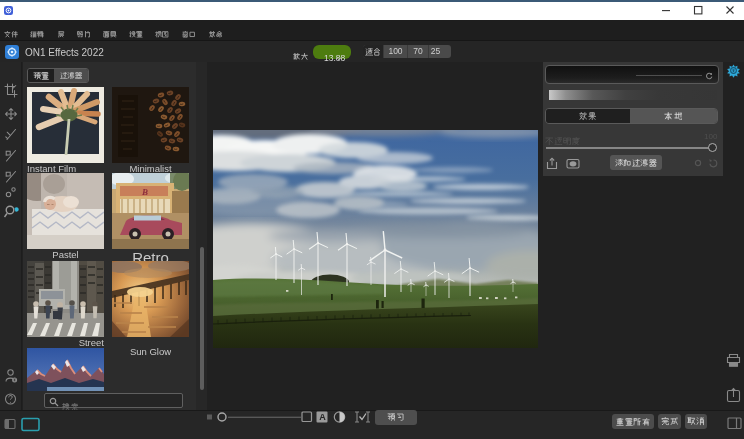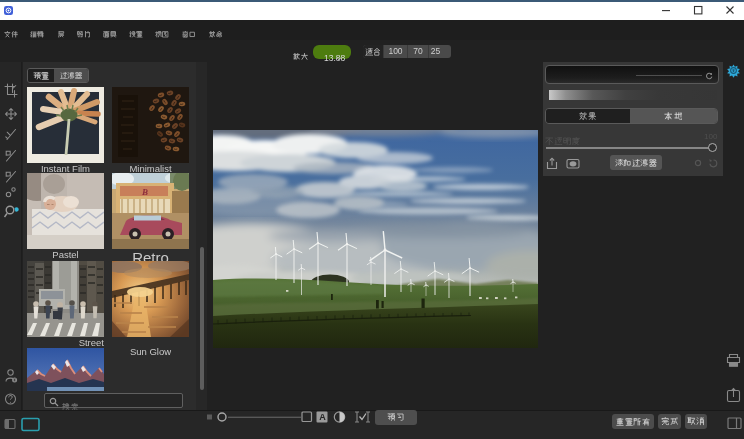--- a/index.html
+++ b/index.html
@@ -513,20 +513,33 @@
           <use href="#g13" fill="none" stroke="#999999" stroke-width="1.35" stroke-linecap="round" stroke-linejoin="round"></use>
         </svg><svg class="cj" style="width:6.8px;height:6.8px;margin-right:0.4px;" viewBox="0 0 10 10">
           <use href="#g14" fill="none" stroke="#999999" stroke-width="1.35" stroke-linecap="round" stroke-linejoin="round"></use>
         </svg></div>
       <div class="abs" style="left:208.5px;top:4.5px"><svg class="cj" style="width:6.8px;height:6.8px;margin-right:0.4px;" viewBox="0 0 10 10">
           <use href="#g15" fill="none" stroke="#999999" stroke-width="1.35" stroke-linecap="round" stroke-linejoin="round"></use>
         </svg><svg class="cj" style="width:6.8px;height:6.8px;margin-right:0.4px;" viewBox="0 0 10 10">
           <use href="#g16" fill="none" stroke="#999999" stroke-width="1.35" stroke-linecap="round" stroke-linejoin="round"></use>
         </svg></div>
     </div>
+    <div class="abs" style="left:0;top:40px;width:744px;height:22px;background:#252525;border-top:1px solid #161616">
+<svg class="abs" style="left:5px;top:4px" width="14" height="14" viewBox="0 0 14 14">
+<rect width="14" height="14" rx="3" fill="#2f7fd6"></rect>
+<g fill="none" stroke="#dff0ff" stroke-width="1.2">
+          <circle cx="7" cy="7" r="3.4"></circle>
+        </g>
+<circle cx="7" cy="7" r="1.3" fill="#dff0ff"></circle>
+<g stroke="#dff0ff" stroke-width="1">
+          <path d="M7 2.2V3.4M7 10.6V11.8M2.2 7H3.4M10.6 7H11.8"></path>
+        </g>
+      </svg>
+<div class="abs" style="left:25px;top:6px;font-size:10px;color:#c9c9c9">ON1 Effects 2022</div>
+</div>
     <div class="abs" style="left:293px;top:47px"><svg class="cj" style="width:7.0px;height:7.0px;margin-right:0.5px;" viewBox="0 0 10 10">
         <use href="#g17" fill="none" stroke="#b0b0b0" stroke-width="1.30" stroke-linecap="round" stroke-linejoin="round"></use>
       </svg><svg class="cj" style="width:7.0px;height:7.0px;margin-right:0.5px;" viewBox="0 0 10 10">
         <use href="#g18" fill="none" stroke="#b0b0b0" stroke-width="1.30" stroke-linecap="round" stroke-linejoin="round"></use>
       </svg></div>
     <div class="abs" style="left:313px;top:45px;width:38px;height:13px;background:#6d28d9;border:7px solid #4d7c0f;border-radius:6px">
 <div class="abs" style="left:4px;top:1px;font-size:8.5px;color:#d8d8d8">13.88</div>
 <svg class="abs" style="right:2px;top:4px" width="6" height="5" viewBox="0 0 6 5">
         <path d="M0.5 1 3 4 5.5 1" fill="none" stroke="#aaa" stroke-width="1"></path>
       </svg>
@@ -605,21 +618,21 @@
 <path d="M42 26 68 35" stroke="#d9a878" stroke-width="5"></path>
 <path d="M42 26 16 22" stroke="#e8d0b4" stroke-width="6"></path>
 <path d="M42 28 12 40" stroke="#e6cdb0" stroke-width="6.5"></path>
 </g>
 <ellipse cx="42" cy="28" rx="8.5" ry="6.5" fill="#57683f"></ellipse>
 <g stroke="#6d7f4e" stroke-width="1.5">
         <path d="M37 24l-3-4M41 23l-1-5M45 23l1-5M48 25l3-4M34 29l-5-1M50 29l5-1"></path>
       </g>
 <path d="M42 32 C41 46 40 56 39 68" stroke="#c9cdb3" stroke-width="2.8" fill="none"></path>
 </svg>
-    <div class="abs" style="left:27px;top:163px;width:77px;text-align:center;font-size:9.5px;color:#c9c9c9">Instant Film</div>
+    <div class="abs" style="left:27px;top:163px;width:77px;text-align:left;font-size:9.5px;color:#c9c9c9">Instant Film</div>
     <svg class="abs" style="left:112px;top:87px" width="77" height="76" viewBox="0 0 77 76">
       <rect width="77" height="76" fill="#1f1710"></rect>
       <rect x="6" y="8" width="20" height="62" fill="#191109"></rect>
       <path d="M10 14h12M9 22h14M11 30h10M9 38h13M10 46h11M9 54h14M11 62h9" stroke="#2a1e12" stroke-width="1.6" fill="none"></path>
       <ellipse cx="49" cy="8" rx="3.3" ry="2.3" fill="#7d4e2a" transform="rotate(-19 49 8)"></ellipse>
       <path d="M47 8 q1.6 0.8 3.2 0" stroke="#2a1a10" stroke-width="0.7" fill="none" transform="rotate(-19 49 8)"></path>
       <ellipse cx="58" cy="6" rx="3.3" ry="2.3" fill="#6b4226" transform="rotate(-10 58 6)"></ellipse>
       <path d="M56 6 q1.6 0.8 3.2 0" stroke="#2a1a10" stroke-width="0.7" fill="none" transform="rotate(-10 58 6)"></path>
       <ellipse cx="66" cy="10" rx="3.3" ry="2.3" fill="#6b4226" transform="rotate(-51 66 10)"></ellipse>
       <path d="M64 10 q1.6 0.8 3.2 0" stroke="#2a1a10" stroke-width="0.7" fill="none" transform="rotate(-51 66 10)"></path>

